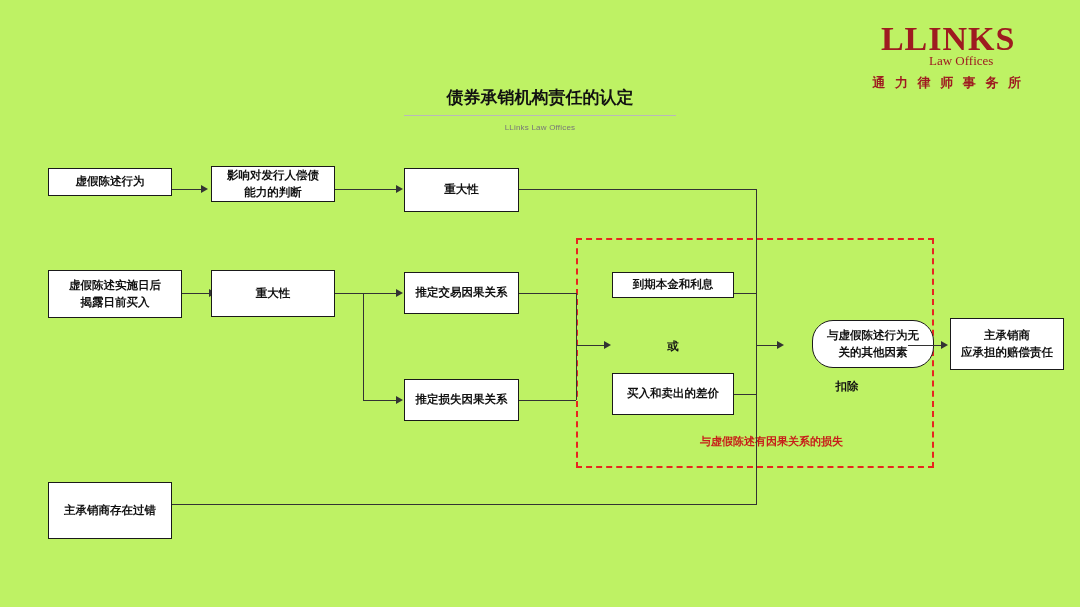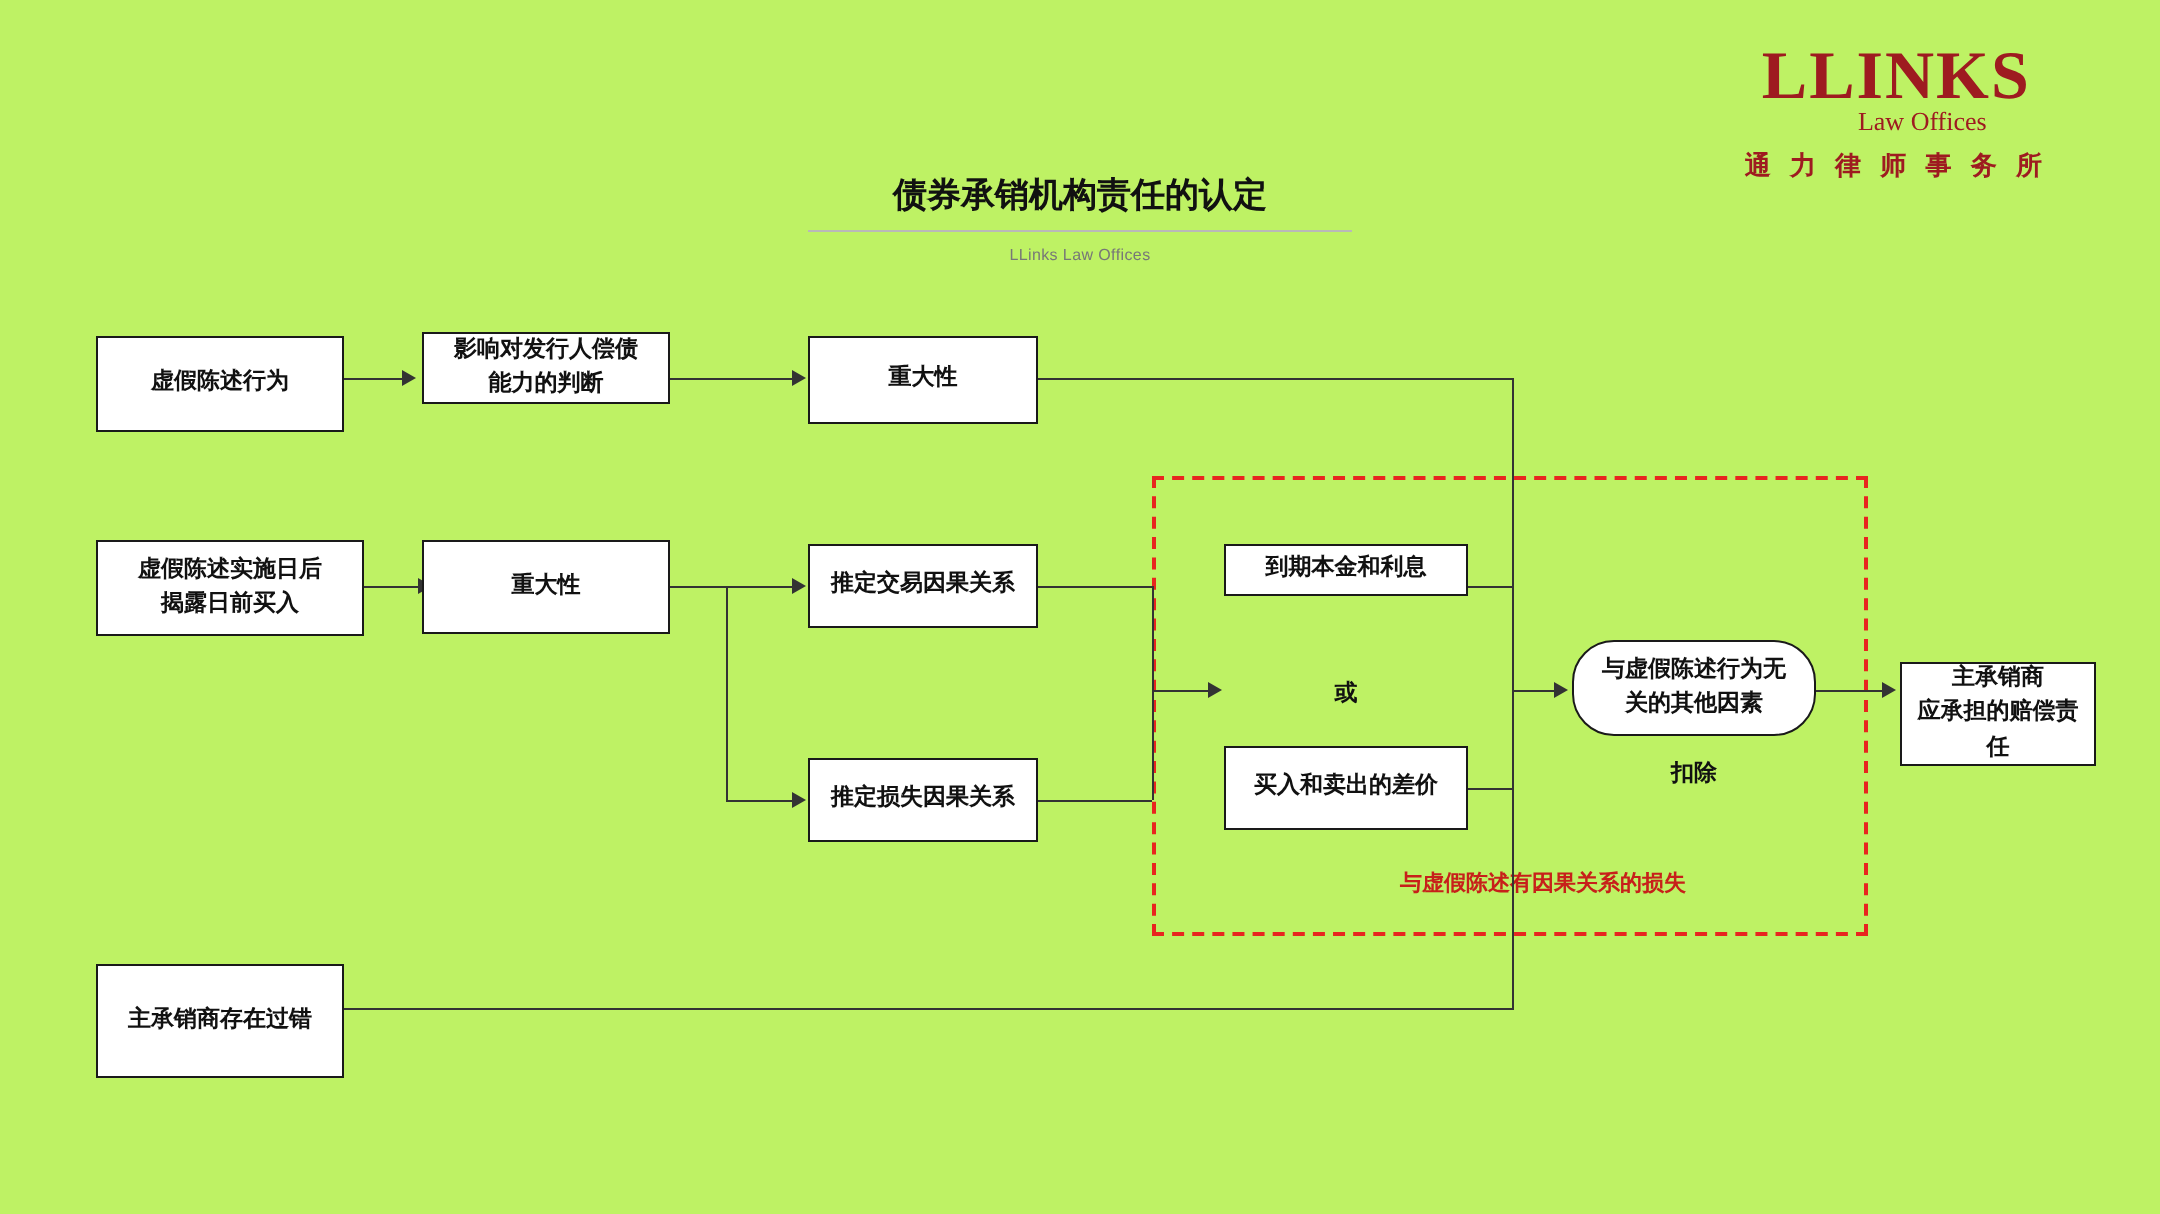--- a/index.html
+++ b/index.html
@@ -140,21 +140,21 @@
   <div class="logo">
     <div class="logo-main">LLINKS</div>
     <div class="logo-sub">Law Offices</div>
     <div class="logo-cn">通 力 律 师 事 务 所</div>
   </div>
 
   <div class="title">债券承销机构责任的认定</div>
   <div class="title-rule"></div>
   <div class="subtitle">LLinks Law Offices</div>
 
-  <div class="box" style="left:48px; top:168px; width:124px; height:48px;">虚假陈述行为</div>
+  <div class="box" style="left:48px; top:168px; width:124px; height:28px;">虚假陈述行为</div>
 
   <div class="ln h" style="left:172px; top:189px; width:30px;"></div>
   <div class="arrow" style="left:201px; top:185px;"></div>
 
   <div class="box" style="left:211px; top:166px; width:124px; height:36px; white-space:pre-line;">影响对发行人偿债
 能力的判断</div>
 
   <div class="ln h" style="left:335px; top:189px; width:62px;"></div>
   <div class="arrow" style="left:396px; top:185px;"></div>
 
@@ -194,28 +194,28 @@
   <div class="ln h" style="left:519px; top:293px; width:57px;"></div>
   <div class="ln h" style="left:519px; top:400px; width:57px;"></div>
   <div class="ln v" style="left:576px; top:293px; height:107px;"></div>
   <div class="ln h" style="left:576px; top:345px; width:29px;"></div>
   <div class="arrow" style="left:604px; top:341px;"></div>
 
   <div class="ln h" style="left:734px; top:293px; width:22px;"></div>
   <div class="ln h" style="left:734px; top:394px; width:22px;"></div>
   <div class="ln v" style="left:756px; top:293px; height:101px;"></div>
 
-  <div class="box" style="left:786px; top:320px; width:122px; height:48px; white-space:pre-line;border-radius:21px;">与虚假陈述行为无
+  <div class="box" style="left:812px; top:320px; width:122px; height:48px; white-space:pre-line;border-radius:21px;">与虚假陈述行为无
 关的其他因素</div>
   <div class="plain" style="left:786px; top:379px; width:122px;">扣除</div>
 
   <div class="ln h" style="left:908px; top:345px; width:34px;"></div>
   <div class="arrow" style="left:941px; top:341px;"></div>
 
-  <div class="box" style="left:950px; top:331px; width:98px; height:52px; white-space:pre-line;">主承销商
+  <div class="box" style="left:950px; top:318px; width:114px; height:52px; white-space:pre-line;">主承销商
 应承担的赔偿责任</div>
 
   <div class="box" style="left:48px; top:482px; width:124px; height:57px;">主承销商存在过错</div>
 
   <div class="ln h" style="left:172px; top:504px; width:585px;"></div>
   <div class="ln v" style="left:756px; top:369px; height:136px;"></div>
 
 </div>
 
 </body></html>

